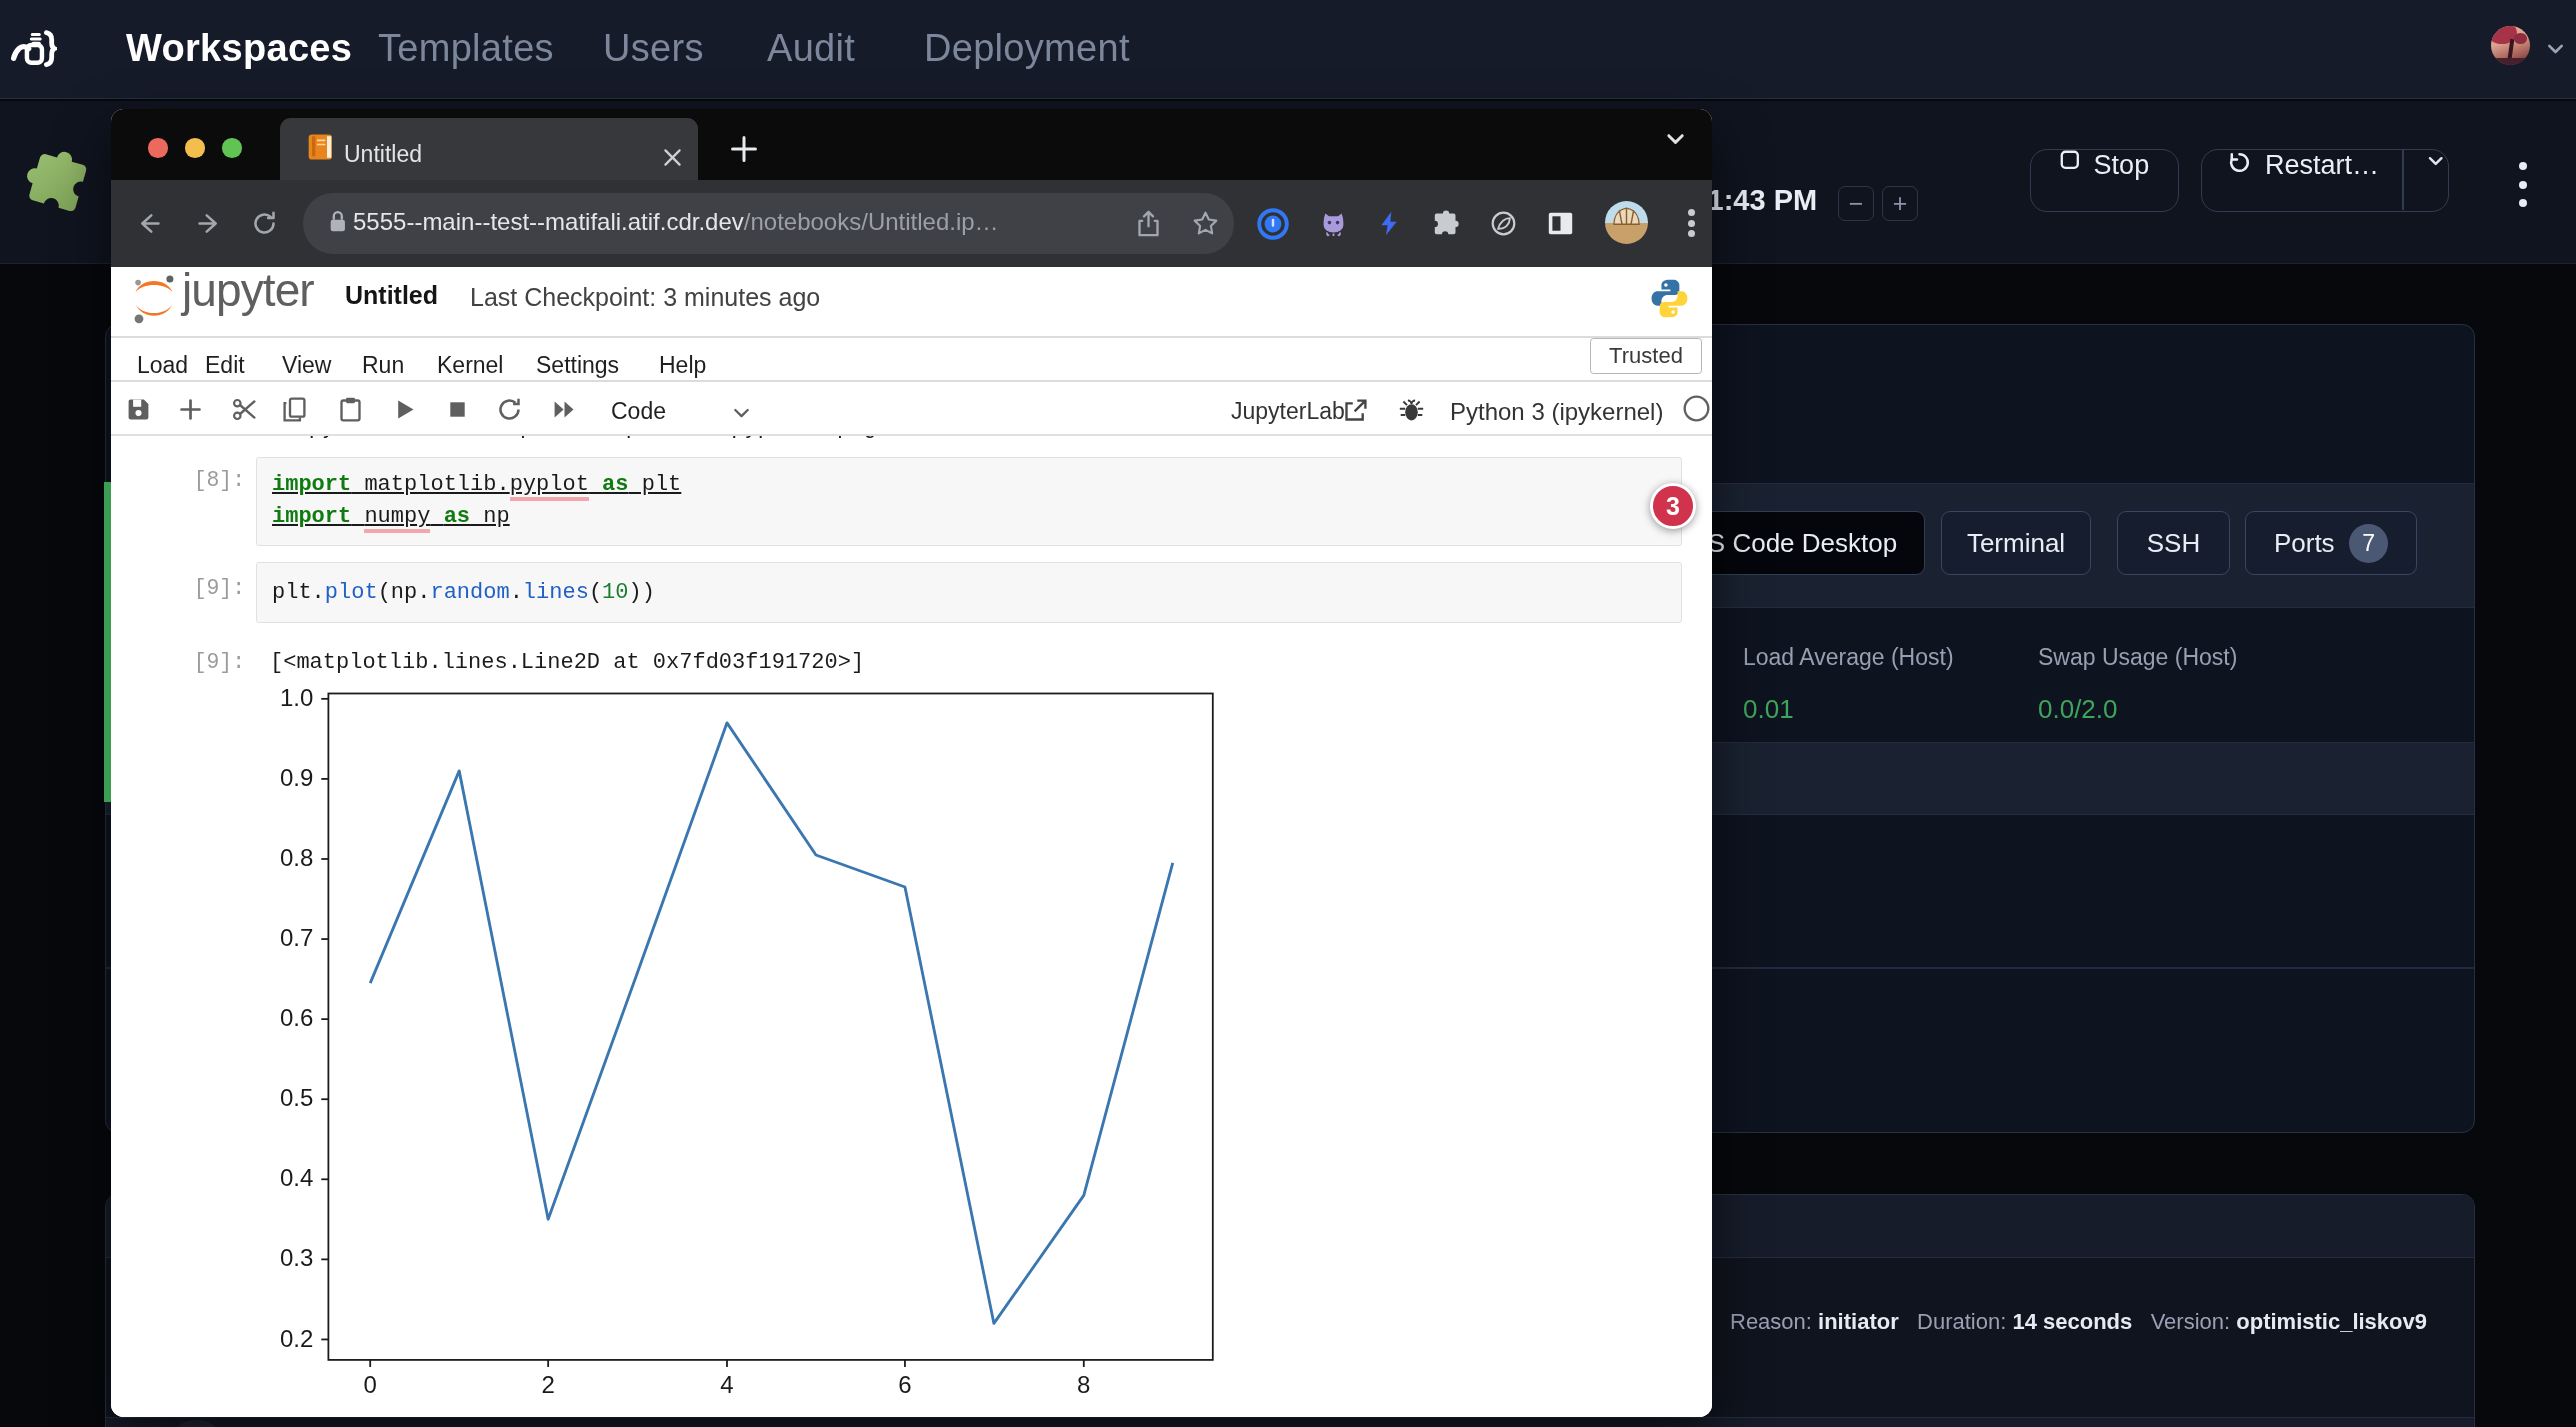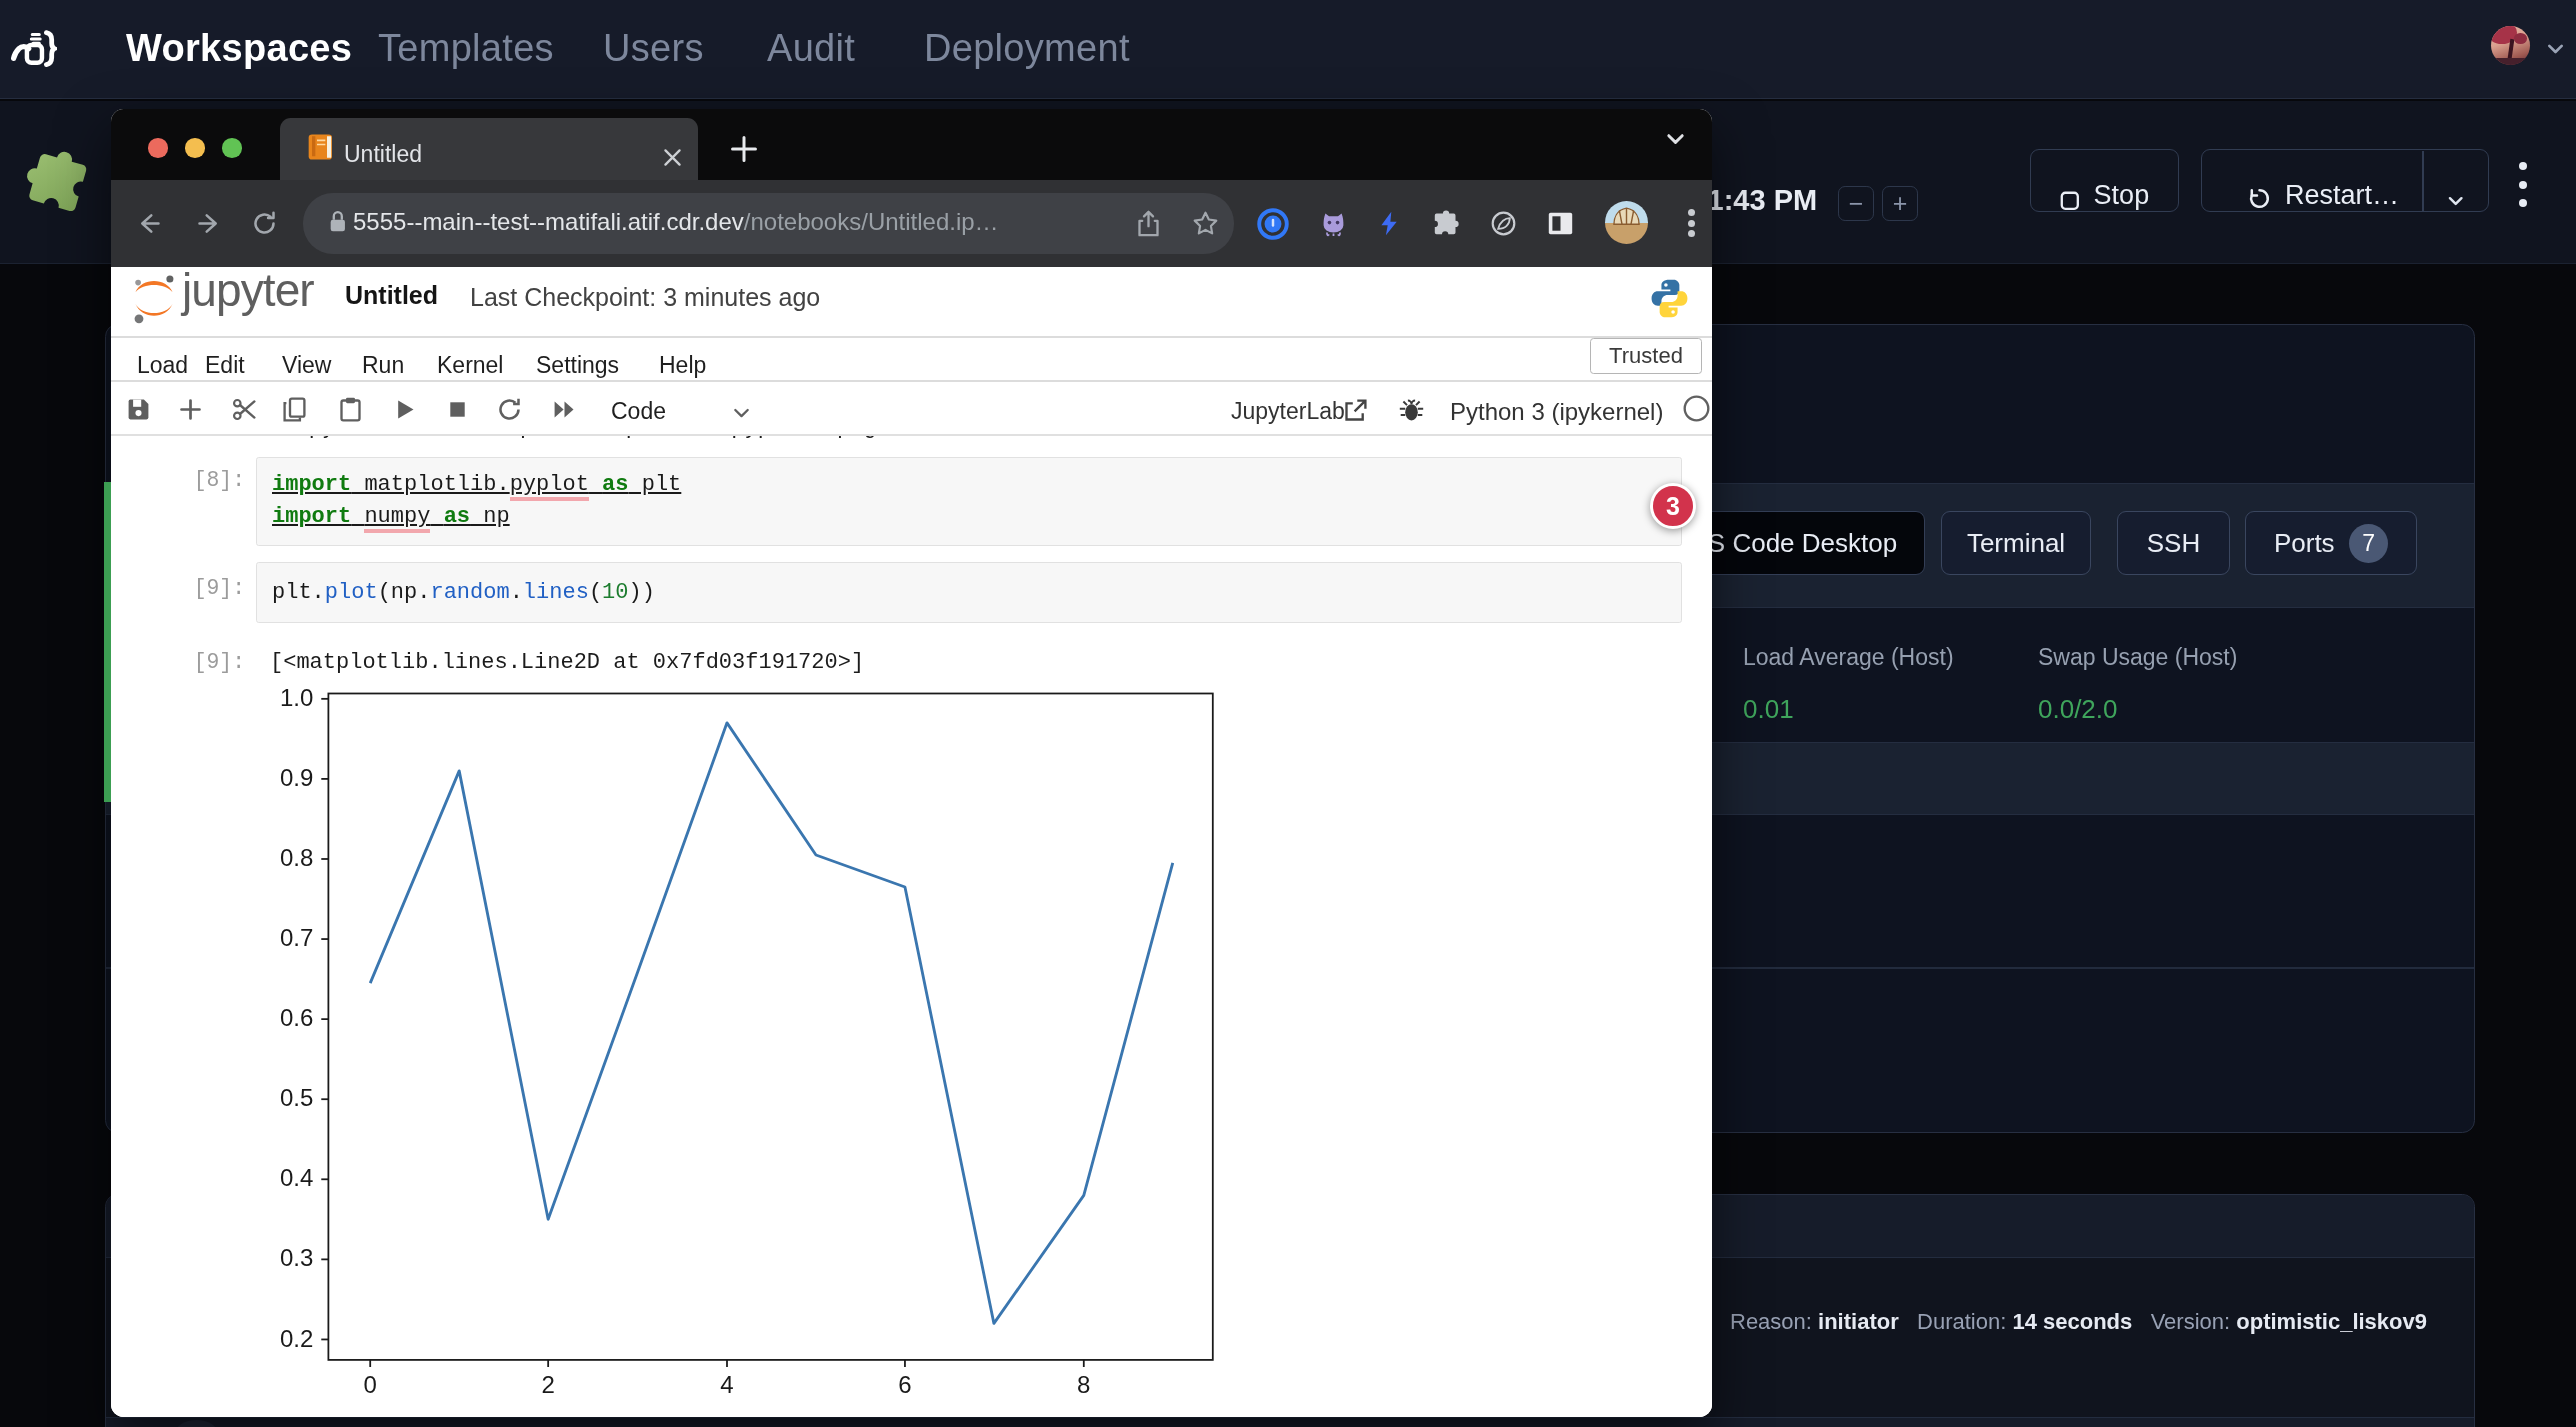--- a/index.html
+++ b/index.html
@@ -4,21 +4,21 @@
 <style>
 * { margin:0; padding:0; box-sizing:border-box; }
 html,body { width:2576px; height:1428px; overflow:hidden; background:#07080c; font-family:"Liberation Sans", sans-serif; }
 .abs { position:absolute; }
 #page { position:relative; width:2576px; height:1428px; }
 
 #nav { position:absolute; left:0; top:0; width:2576px; height:99px; background:#161b29; border-bottom:1.8px solid #252d3f; }
 .navlink { position:absolute; top:0; height:114px; line-height:97px; font-size:38px; color:#7d879c; letter-spacing:0.3px; }
 
 #header { position:absolute; left:0; top:101px; width:2576px; height:163px; background:#10141f; border-bottom:0.9px solid #1b2231; }
-.hbtn { position:absolute; top:48px; height:63px; border:1.8px solid #313c52; border-radius:9px; color:#eaeef6; font-size:27px; display:flex; align-items:flex-end; justify-content:center; background:transparent; }
+.hbtn { position:absolute; top:48px; height:63px; border:1.8px solid #313c52; border-radius:17px; color:#eaeef6; font-size:27px; display:flex; align-items:flex-start; justify-content:center; background:transparent; }
 .sqbtn { position:absolute; top:85px; width:36px; height:35px; border:1.8px solid #2d374b; border-radius:7.1px; color:#8b95aa; font-size:25px; display:flex; align-items:center; justify-content:center; }
 
 #panel1 { position:absolute; left:105px; top:324px; width:2370px; height:809px; background:#0e1320; border:1.8px solid #272f42; border-radius:12.5px; overflow:hidden; }
 #panel2 { position:absolute; left:105px; top:1194px; width:2370px; height:249px; background:#10141e; border:1.8px solid #272f42; border-radius:12.5px 12.5px 0 0; overflow:hidden; }
 .band { position:absolute; left:0; width:2370px; background:#1a2231; }
 .appbtn { position:absolute; top:186px; height:64px; border:1.8px solid #3a465f; border-radius:9px; background:#161d2f; color:#e9edf5; font-size:26px; display:flex; align-items:center; justify-content:center; }
 .statlab { position:absolute; font-size:23px; color:#96a0b0; }
 .statval { position:absolute; font-size:26px; color:#3fa55c; }
 
 #win { position:absolute; left:111px; top:109px; width:1601px; height:1308px; border-radius:12.5px; overflow:hidden; background:#fff; box-shadow:0 22px 53px rgba(0,0,0,.55); }
@@ -81,21 +81,21 @@
       </g>
     </svg>
     <div class="abs" style="left:1693px;top:83px;font-size:29px;font-weight:600;color:#e9edf4;">11:43 PM</div>
     <div class="sqbtn" style="left:1838px;">−</div>
     <div class="sqbtn" style="left:1882px;">+</div>
     <div class="hbtn" style="left:2030px;width:149px;">
       <svg width="19.6" height="19.6" viewBox="0 0 22 22" style="margin-right:14.2px;">
           <rect x="2" y="2" width="18" height="18" rx="4" fill="none" stroke="#eaeef6" stroke-width="2.6"></rect>
         </svg>
       Stop</div>
-    <div class="hbtn" style="left:2201px;width:288px;padding-left:24px;">
+    <div class="hbtn" style="left:2201px;width:248px;padding-left:24px;">
       <svg width="25" height="25" viewBox="0 0 24 24" style="margin-right:12.5px;">
           <path d="M12 4 a8 8 0 1 1 -7.4 4.9" fill="none" stroke="#eaeef6" stroke-width="2.4" stroke-linecap="round"></path>
           <path d="M4.6 4 v5 h5" fill="none" stroke="#eaeef6" stroke-width="2.4" stroke-linecap="round" stroke-linejoin="round"></path>
         </svg>
       Restart…
       <div style="width:1.8px;height:60px;background:#313c52;margin-left:23px;"></div>
       <svg width="21.4" height="21.4" viewBox="0 0 26 26" style="margin:0 0 0 21.4px;">
           <path d="M6 10 l7 7 7-7" stroke="#dfe5ef" stroke-width="3" fill="none" stroke-linecap="round" stroke-linejoin="round"></path>
         </svg>
     </div>

